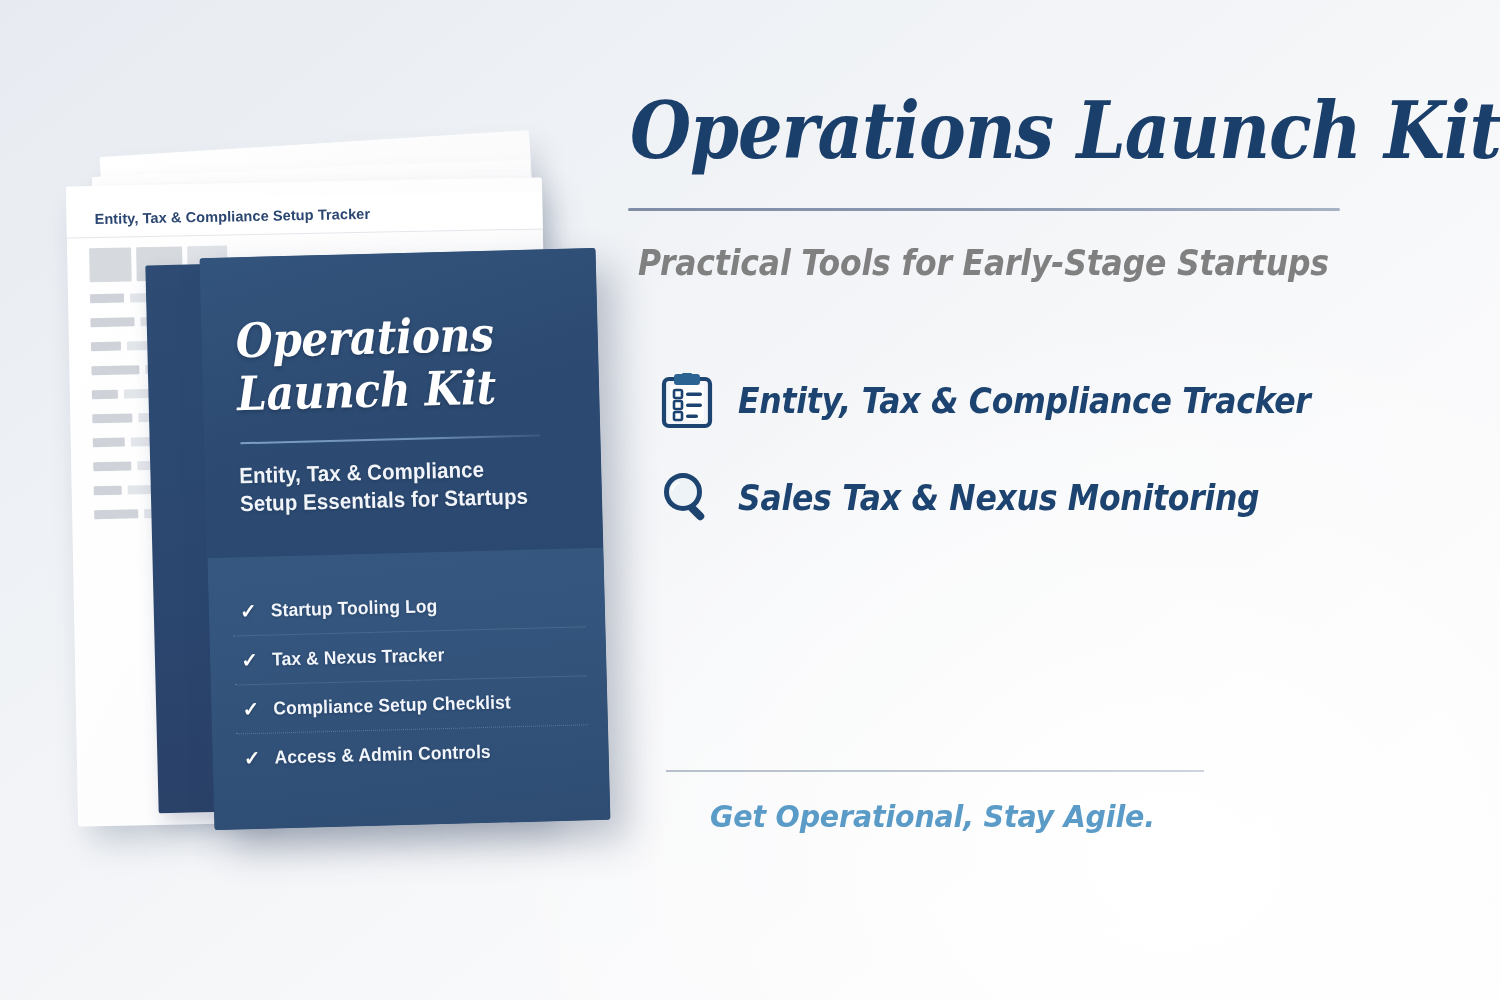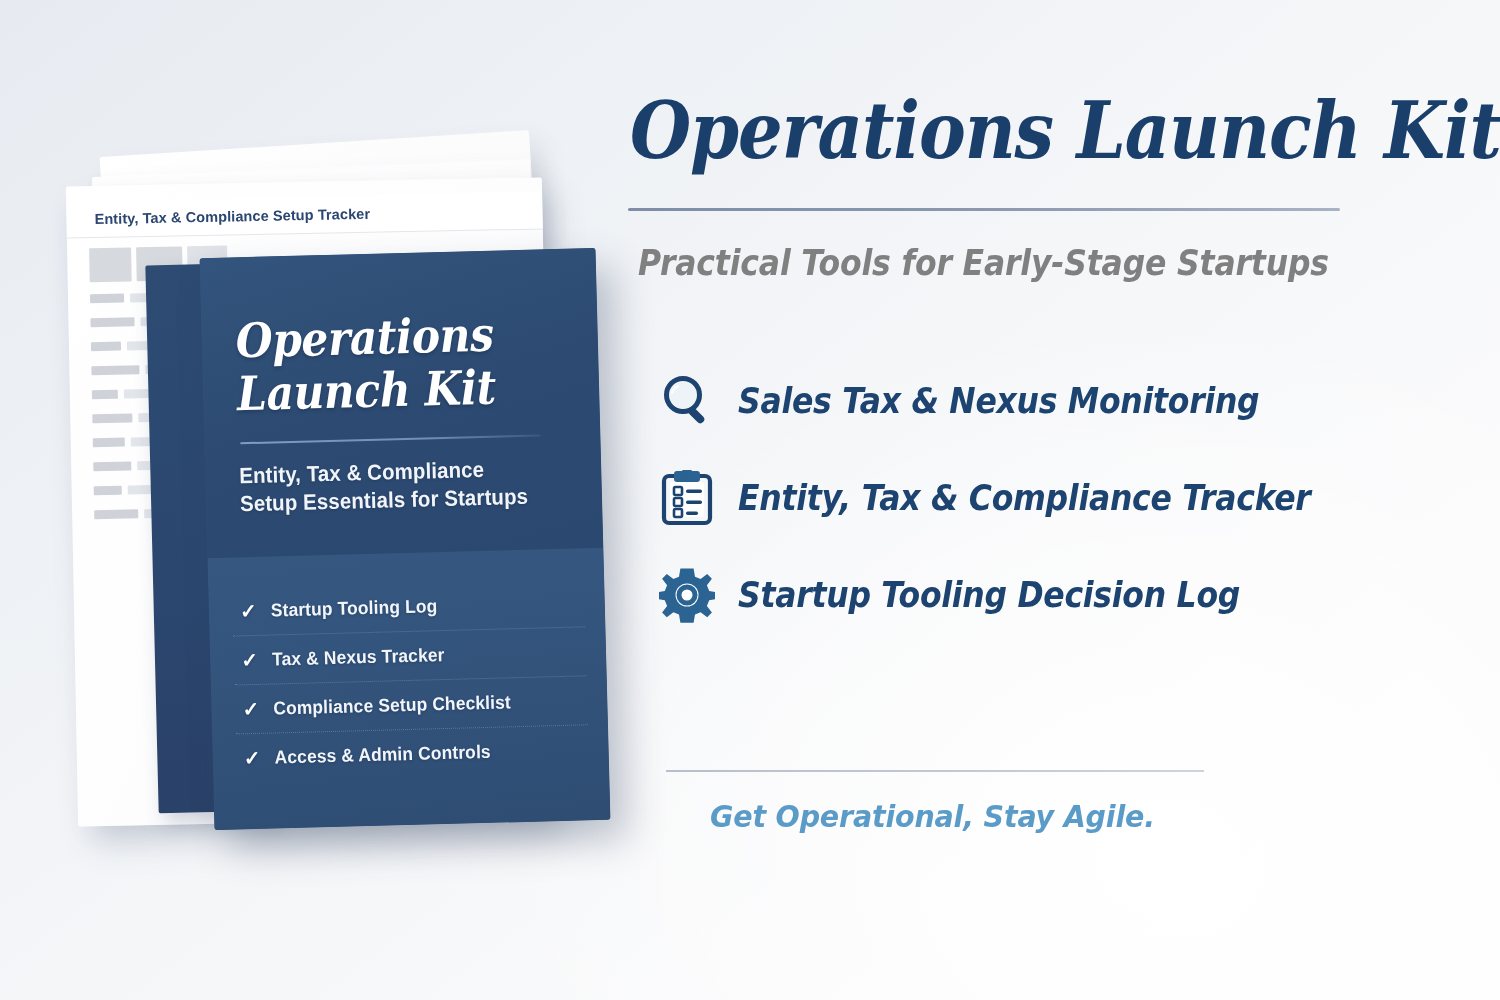--- a/index.html
+++ b/index.html
@@ -284,32 +284,20 @@
   </div>
 </div>
 
 <div id="panel">
 
   <div class="hero-title">Operations Launch Kit</div>
   <div class="hero-rule"></div>
   <div class="hero-sub">Practical Tools for Early-Stage Startups</div>
 
   <div class="features">
-
-    <div class="feat">
-      <span class="feat-ico">
-        <svg width="56" height="56" viewBox="0 0 56 56">
-          <circle cx="24" cy="22" r="16.5" fill="#eef3f8"></circle>
-          <circle cx="24" cy="22" r="16.5" fill="none" stroke="#1d4470" stroke-width="5"></circle>
-          <path d="M19 13 a11 11 0 0 0 -6 7" fill="none" stroke="#ffffff" stroke-width="2.6" stroke-linecap="round" opacity=".85"></path>
-          <rect x="33" y="33" width="8" height="19" rx="4" fill="#1d4470" transform="rotate(-45 37 42)"></rect>
-        </svg>
-      </span>
-      <span class="feat-label">Sales Tax &amp; Nexus Monitoring</span>
-    </div>
 
     <div class="feat">
       <span class="feat-ico">
         <svg width="54" height="56" viewBox="0 0 54 56">
           <rect x="4" y="6" width="46" height="47" rx="5" fill="none" stroke="#1d4470" stroke-width="4.2"></rect>
           <rect x="10" y="12" width="34" height="35" rx="2" fill="#ffffff"></rect>
           <rect x="14" y="1" width="26" height="11" rx="3" fill="#2b6392"></rect>
           <circle cx="27" cy="3.5" r="4" fill="none" stroke="#2b6392" stroke-width="3.2"></circle>
           <rect x="14" y="17" width="8" height="8" rx="1.4" fill="none" stroke="#1d4470" stroke-width="2.6"></rect>
           <rect x="26" y="19.5" width="16" height="3.4" rx="1.7" fill="#1d4470"></rect>
@@ -318,29 +306,28 @@
           <rect x="14" y="39" width="8" height="8" rx="1.4" fill="none" stroke="#1d4470" stroke-width="2.6"></rect>
           <rect x="26" y="41.5" width="12" height="3.4" rx="1.7" fill="#1d4470"></rect>
         </svg>
       </span>
       <span class="feat-label">Entity, Tax &amp; Compliance Tracker</span>
     </div>
 
     <div class="feat">
       <span class="feat-ico">
         <svg width="56" height="56" viewBox="0 0 56 56">
-          <g fill="#2b6392">
-            <path d="M28 1.5 l6.6 0 1.4 8.2 5.6 2.3 6.6-5 4.7 4.7 -5 6.6 2.3 5.6 8.2 1.4 0 6.6 -8.2 1.4 -2.3 5.6 5 6.6 -4.7 4.7 -6.6-5 -5.6 2.3 -1.4 8.2 -6.6 0"></path>
-            <path d="M28 1.5 l-6.6 0 -1.4 8.2 -5.6 2.3 -6.6-5 -4.7 4.7 5 6.6 -2.3 5.6 -8.2 1.4 0 6.6 8.2 1.4 2.3 5.6 -5 6.6 4.7 4.7 6.6-5 5.6 2.3 1.4 8.2 6.6 0"></path>
-          </g>
-          <circle cx="28" cy="28" r="11.5" fill="#ffffff"></circle>
-          <circle cx="28" cy="28" r="8" fill="none" stroke="#2b6392" stroke-width="5"></circle>
+          <circle cx="24" cy="22" r="16.5" fill="#eef3f8"></circle>
+          <circle cx="24" cy="22" r="16.5" fill="none" stroke="#1d4470" stroke-width="5"></circle>
+          <path d="M19 13 a11 11 0 0 0 -6 7" fill="none" stroke="#ffffff" stroke-width="2.6" stroke-linecap="round" opacity=".85"></path>
+          <rect x="33" y="33" width="8" height="19" rx="4" fill="#1d4470" transform="rotate(-45 37 42)"></rect>
         </svg>
       </span>
-      <span class="feat-label">Startup Tooling Decision Log</span>
-    </div>
+      <span class="feat-label">Sales Tax &amp; Nexus Monitoring</span>
+    </div>
+
 
 
   </div>
 
   <div class="foot-rule"></div>
   <div class="foot-tag">Get Operational, Stay Agile.</div>
 </div>
 
 </body></html>

